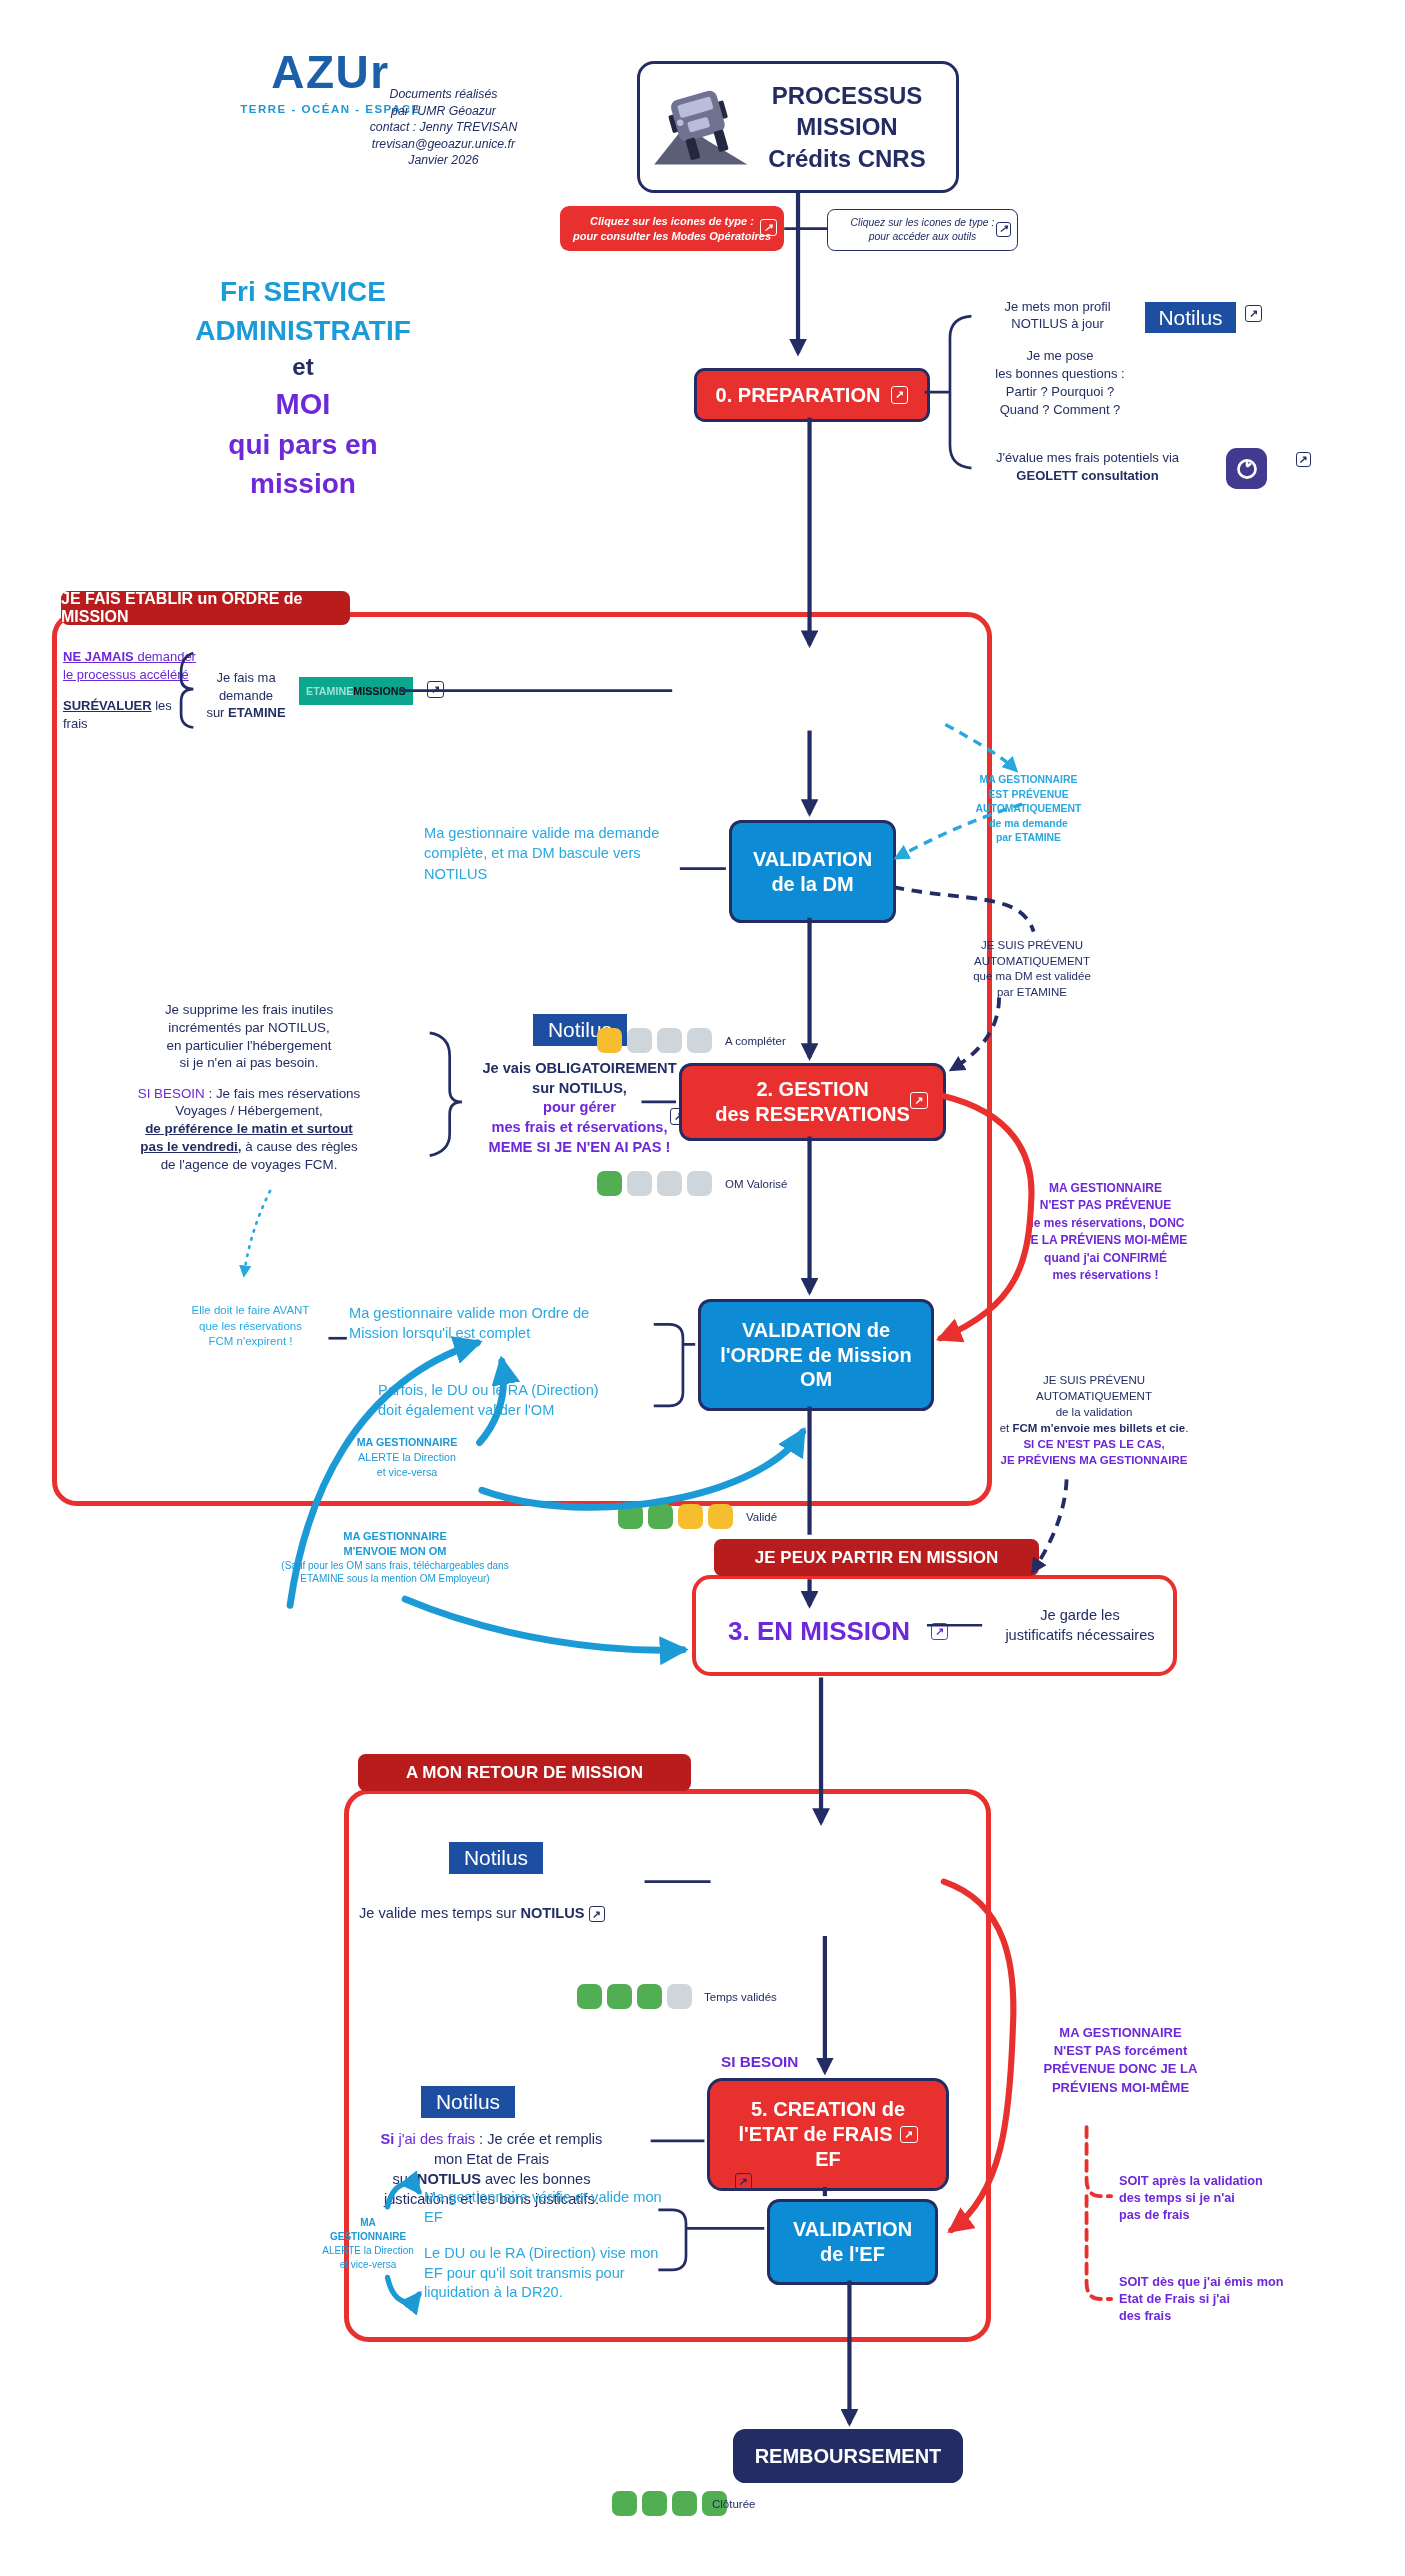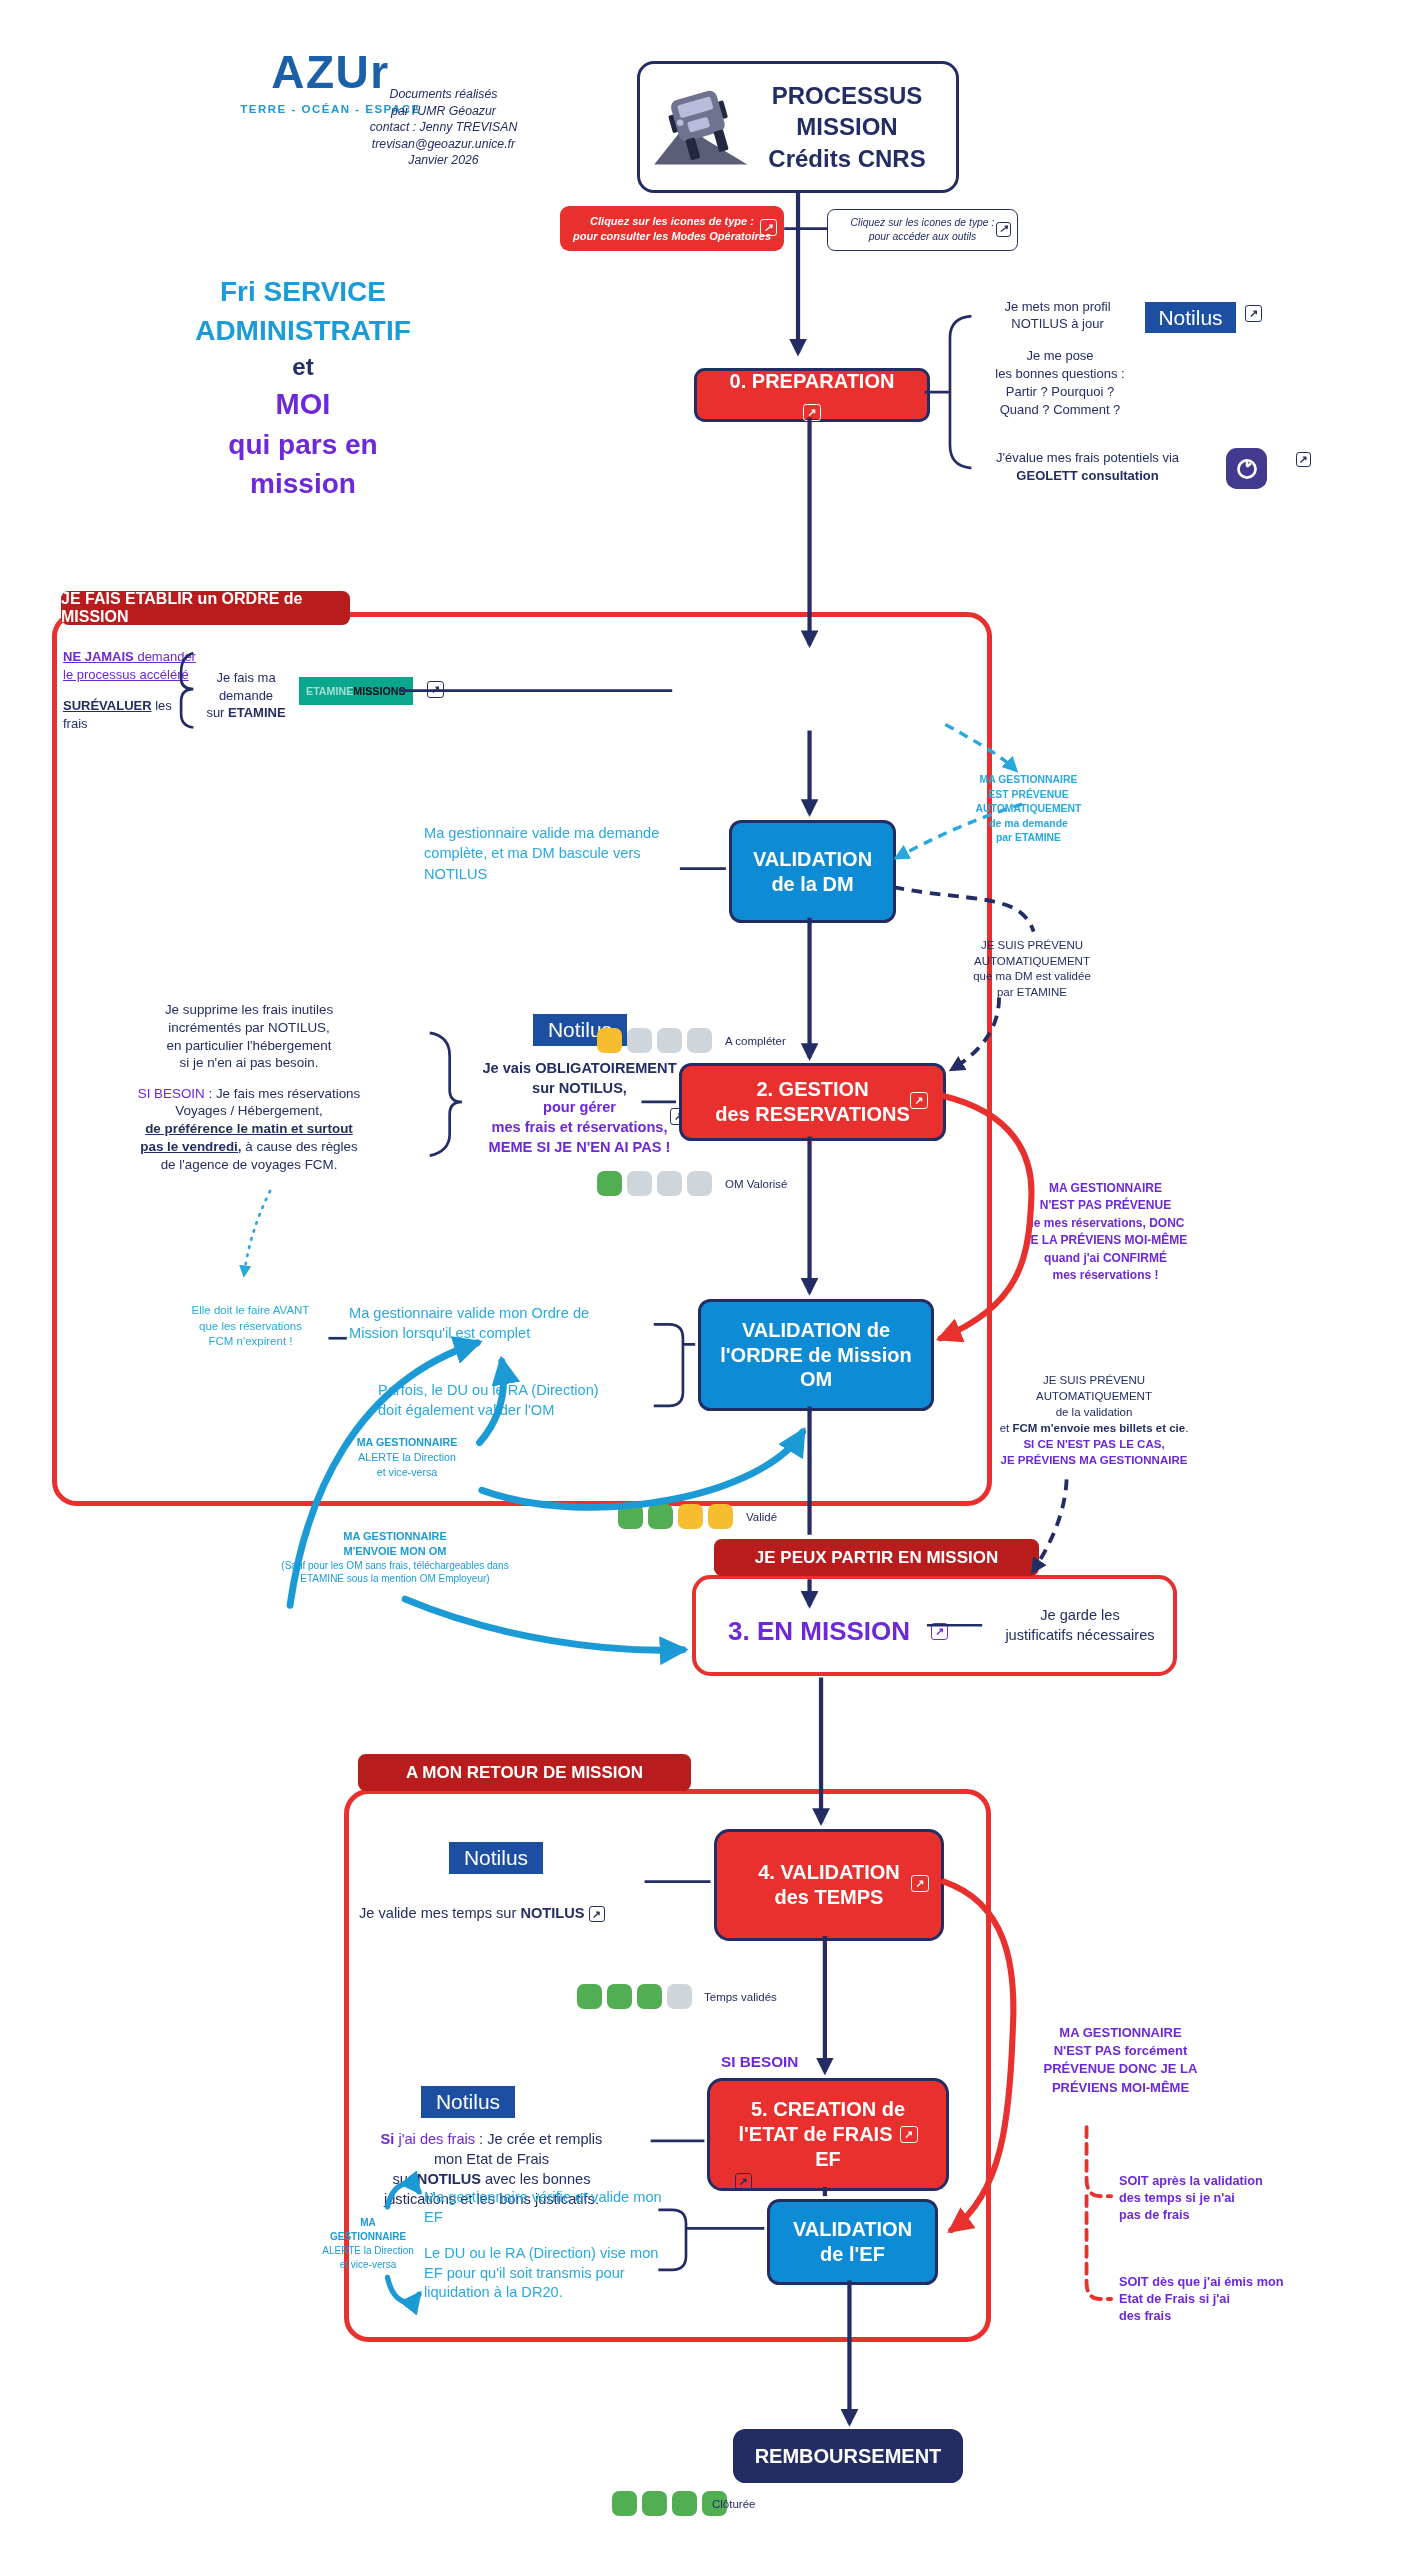--- a/index.html
+++ b/index.html
@@ -152,21 +152,21 @@
   <div class="abs c" style="left:188px;top:272px;width:230px;line-height:1.4">
     <div class="b" style="font-size:28px;color:#1b9cd8">Fri SERVICE</div>
     <div class="b" style="font-size:28px;color:#1b9cd8">ADMINISTRATIF</div>
     <div class="b navy" style="font-size:24px">et</div>
     <div class="b red" style="font-size:29px">MOI</div>
     <div class="b red" style="font-size:28px">qui pars en</div>
     <div class="b red" style="font-size:28px">mission</div>
   </div>
 
   
-  <div class="box red-fill" style="left:694px;top:368px;width:230px;height:48px;flex-direction:column;gap:10.7px;font-size:20px;border-radius:10.7px">
+  <div class="box red-fill" style="left:694px;top:368px;width:230px;height:48px;flex-direction:row;gap:10.7px;font-size:20px;border-radius:10.7px">
     <span>0. PREPARATION</span>
       <span class="ext"></span>
   </div>
 
   <div class="abs c navy" style="left:975px;top:299px;width:165px;font-size:13px;line-height:1.3">
     <div>Je mets mon profil</div>
     <div>NOTILUS à jour</div>
   </div>
   <div class="badge" style="left:1145px;top:302px;width:91px;height:31px">
       <span>Notilus</span>
@@ -352,25 +352,20 @@
     </div>
   <div class="container-red" style="left:344px;top:1789px;width:637px;height:543px"></div>
 
   <div class="badge" style="left:449px;top:1842px;width:94px;height:32px">
       <span>Notilus</span>
     </div>
   <div class="abs navy" style="left:359px;top:1905px;width:292px;font-size:14.6px">
     <span>Je valide mes temps sur </span><span class="b">NOTILUS</span>&nbsp;<span class="ext" style="width:14px;height:14px"></span>
   </div>
 
-  <div class="box red-fill" style="left:714px;top:1829px;width:224px;height:106px;font-size:20px;border-radius:15.3px">
-    <div>4. VALIDATION</div>
-    <div>des TEMPS</div>
-    <span class="ext" style="position:absolute;right:12.3px;top:43px"></span>
-  </div>
 
   <div class="squares" style="left:577px;top:1984px"><span class="sq sq-green"></span><span class="sq sq-green"></span><span class="sq sq-green"></span><span class="sq sq-gray"></span></div>
   <div class="slabel" style="left:704px;top:1991px">Temps validés</div>
 
   <div class="abs b red" style="left:721px;top:2053px;font-size:15.3px">SI BESOIN</div>
 
   <div class="box red-fill" style="left:707px;top:2078px;width:236px;height:107px;font-size:20px;border-radius:15.3px">
     <div>5. CREATION de</div>
     <div style="display:flex;align-items:center;gap:7.7px">
         <span>l'ETAT de FRAIS</span>

